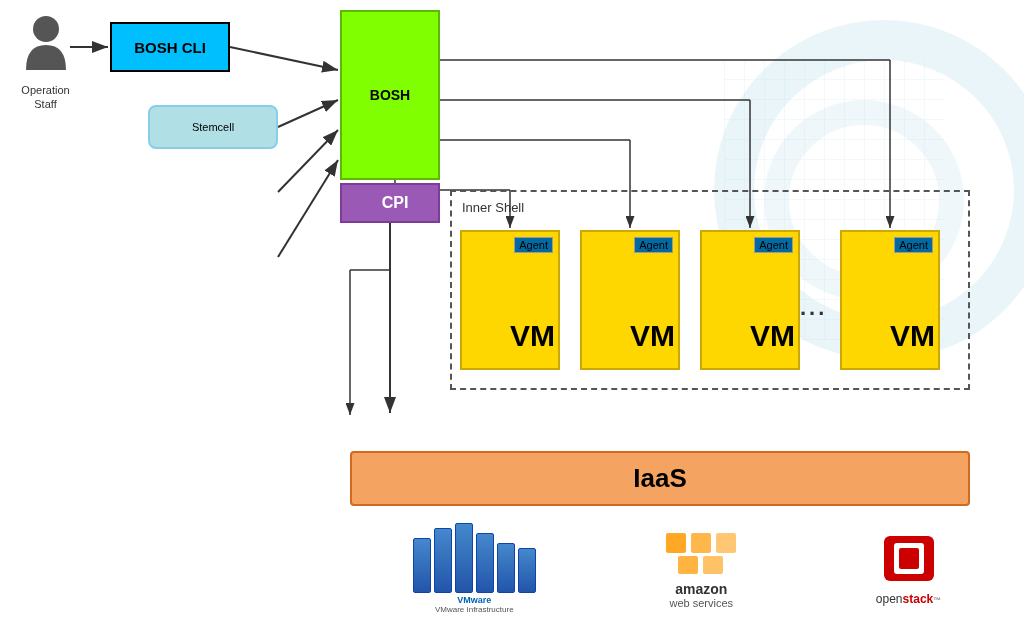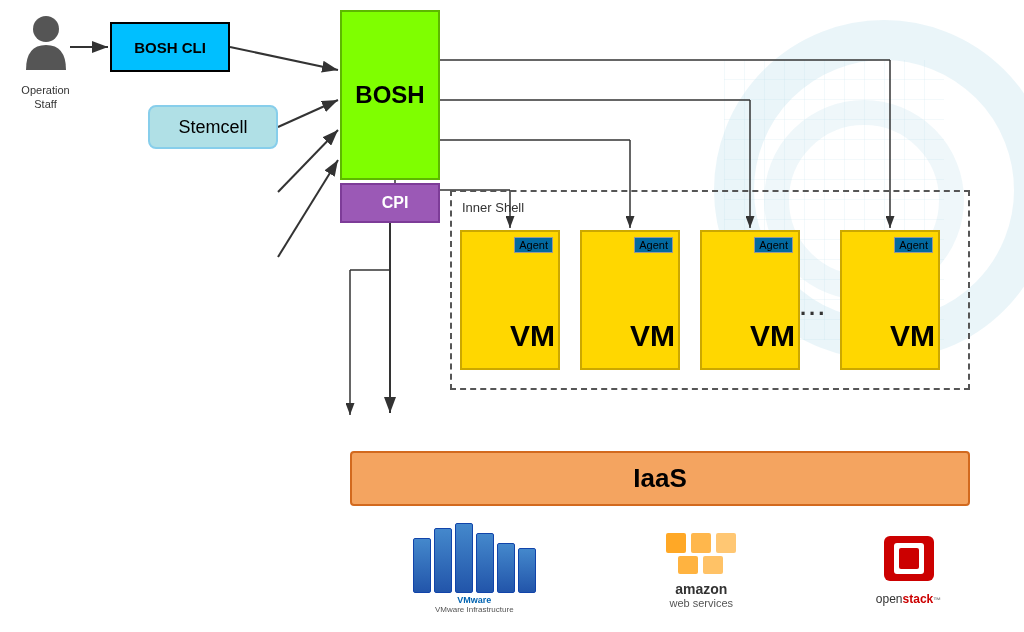--- a/index.html
+++ b/index.html
@@ -91,21 +91,21 @@
       position: absolute;
       left: 340px;
       top: 10px;
       width: 100px;
       height: 170px;
       background: #7FFF00;
       border: 2px solid #5DB800;
       display: flex;
       align-items: center;
       justify-content: center;
-      font-size: 24px;
+      font-size: 14px;
       font-weight: bold;
       color: #000;
       z-index: 2;
     }
 
     .cpi-box {
       position: absolute;
       left: 340px;
       top: 183px;
       width: 100px;
@@ -127,21 +127,21 @@
       left: 148px;
       top: 105px;
       width: 130px;
       height: 44px;
       background: #B0E0E6;
       border: 2px solid #87CEEB;
       border-radius: 8px;
       display: flex;
       align-items: center;
       justify-content: center;
-      font-size: 18px;
+      font-size: 11px;
       color: #000;
       z-index: 2;
     }
 
     .deployment-box {
       position: absolute;
       left: 148px;
       top: 170px;
       width: 130px;
       height: 44px;

